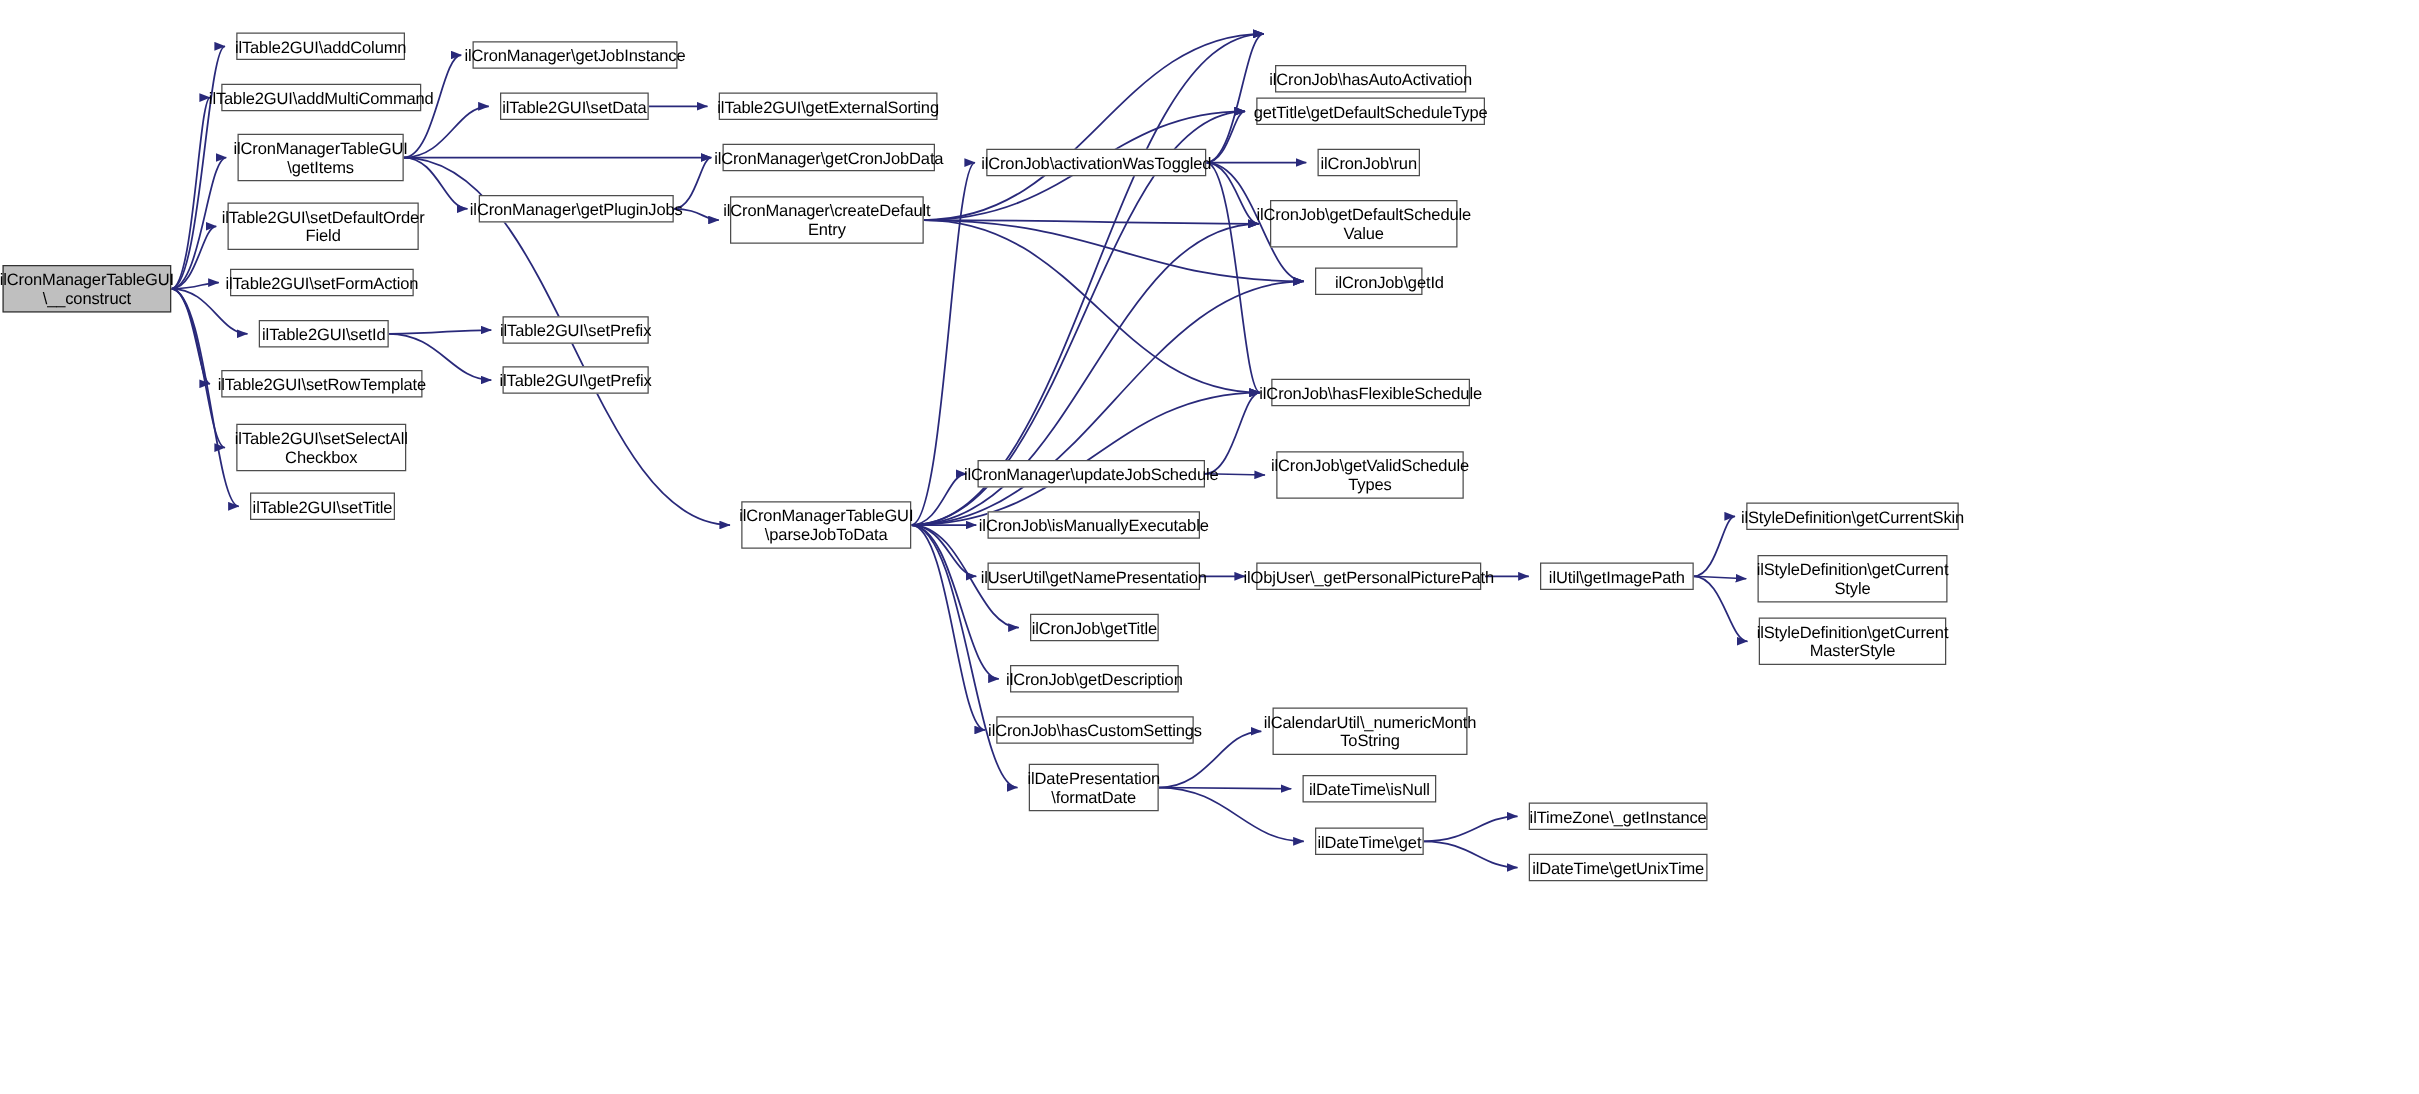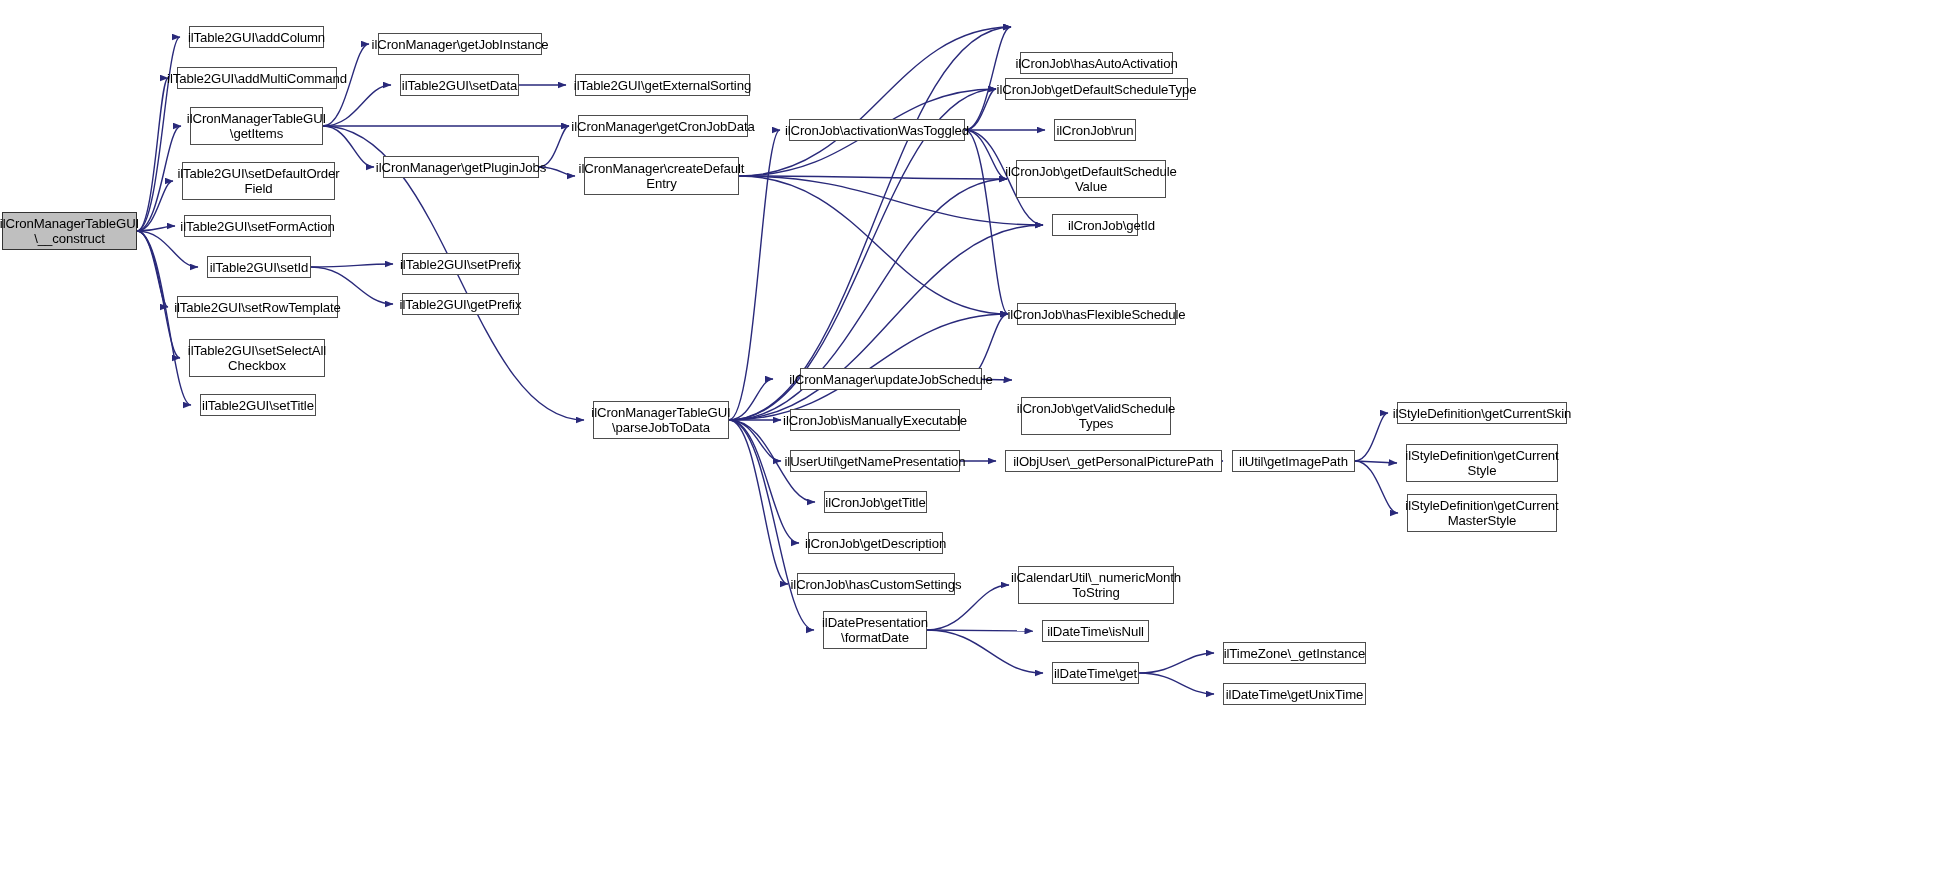--- a/index.html
+++ b/index.html
@@ -131,42 +131,42 @@
       <div class="node" style="left: 383px; top: 156px; width: 156px; height: 22px;">ilCronManager\getPluginJobs</div>
       <div class="node" style="left: 402px; top: 253px; width: 117px; height: 22px;">ilTable2GUI\setPrefix</div>
       <div class="node" style="left: 402px; top: 293px; width: 117px; height: 22px;">ilTable2GUI\getPrefix</div>
       <div class="node" style="left: 575px; top: 74px; width: 175px; height: 22px;">ilTable2GUI\getExternalSorting</div>
       <div class="node" style="left: 578px; top: 115px; width: 170px; height: 22px;">ilCronManager\getCronJobData</div>
       <div class="node" style="left: 584px; top: 157px; width: 155px; height: 38px;">ilCronManager\createDefault
 Entry</div>
       <div class="node" style="left: 593px; top: 401px; width: 136px; height: 38px;">ilCronManagerTableGUI
 \parseJobToData</div>
       <div class="node" style="left: 789px; top: 119px; width: 176px; height: 22px; text-align: center;">ilCronJob\activationWasToggled</div>
-      <div class="node" style="left: 782px; top: 368px; width: 182px; height: 22px; margin-left: 18px;">ilCronManager\updateJobSchedule</div>
+      <div class="node" style="left: 782px; top: 368px; width: 182px; height: 22px;">ilCronManager\updateJobSchedule</div>
       <div class="node" style="left: 790px; top: 409px; width: 170px; height: 22px;">ilCronJob\isManuallyExecutable</div>
       <div class="node" style="left: 790px; top: 450px; width: 170px; height: 22px;">ilUserUtil\getNamePresentation</div>
       <div class="node" style="left: 824px; top: 491px; width: 103px; height: 22px;">ilCronJob\getTitle</div>
       <div class="node" style="left: 808px; top: 532px; width: 135px; height: 22px;">ilCronJob\getDescription</div>
       <div class="node" style="left: 797px; top: 573px; width: 158px; height: 22px;">ilCronJob\hasCustomSettings</div>
       <div class="node" style="left: 823px; top: 611px; width: 104px; height: 38px;">ilDatePresentation
 \formatDate</div>
       <div class="node" style="left: 1020px; top: 16px; width: 153px; height: 22px; margin-top: 36px;">ilCronJob\hasAutoActivation</div>
-      <div class="node" style="left: 1005px; top: 78px; width: 183px; height: 22px;">ilCronJob\getDefaultScheduleType</div>
+      <div class="node" style="left: 1005px; top: 78px; width: 183px; height: 22px;">getTitle\getDefaultScheduleType</div>
       <div class="node" style="left: 1054px; top: 119px; width: 82px; height: 22px;">ilCronJob\run</div>
       <div class="node" style="left: 1016px; top: 160px; width: 150px; height: 38px;">ilCronJob\getDefaultSchedule
 Value</div>
       <div class="node" style="left: 1052px; top: 214px; width: 86px; height: 22px; padding-left: 36px;">ilCronJob\getId</div>
       <div class="node" style="left: 1017px; top: 303px; width: 159px; height: 22px;">ilCronJob\hasFlexibleSchedule</div>
-      <div class="node" style="left: 1021px; top: 361px; width: 150px; height: 38px; margin-top: 36px;">ilCronJob\getValidSchedule
+      <div class="node" style="left: 1021px; top: 361px; width: 150px; height: 38px;">ilCronJob\getValidSchedule
 Types</div>
       <div class="node" style="left: 1018px; top: 566px; width: 156px; height: 38px;">ilCalendarUtil\_numericMonth
 ToString</div>
       <div class="node" style="left: 1042px; top: 620px; width: 107px; height: 22px;">ilDateTime\isNull</div>
       <div class="node" style="left: 1052px; top: 662px; width: 87px; height: 22px;">ilDateTime\get</div>
-      <div class="node" style="left: 1005px; top: 450px; width: 217px; height: 22px;">ilObjUser\_getPersonalPicturePath</div>
+      <div class="node" style="left: 1005px; top: 450px; width: 180px; height: 22px;">ilObjUser\_getPersonalPicturePath</div>
       <div class="node" style="left: 1232px; top: 450px; width: 123px; height: 22px;">ilUtil\getImagePath</div>
       <div class="node" style="left: 1397px; top: 402px; width: 170px; height: 22px;">ilStyleDefinition\getCurrentSkin</div>
       <div class="node" style="left: 1406px; top: 444px; width: 152px; height: 38px;">ilStyleDefinition\getCurrent
 Style</div>
       <div class="node" style="left: 1407px; top: 494px; width: 150px; height: 38px;">ilStyleDefinition\getCurrent
 MasterStyle</div>
       <div class="node" style="left: 1223px; top: 642px; width: 143px; height: 22px;">ilTimeZone\_getInstance</div>
       <div class="node" style="left: 1223px; top: 683px; width: 143px; height: 22px;">ilDateTime\getUnixTime</div>
     </div>
 </div>

